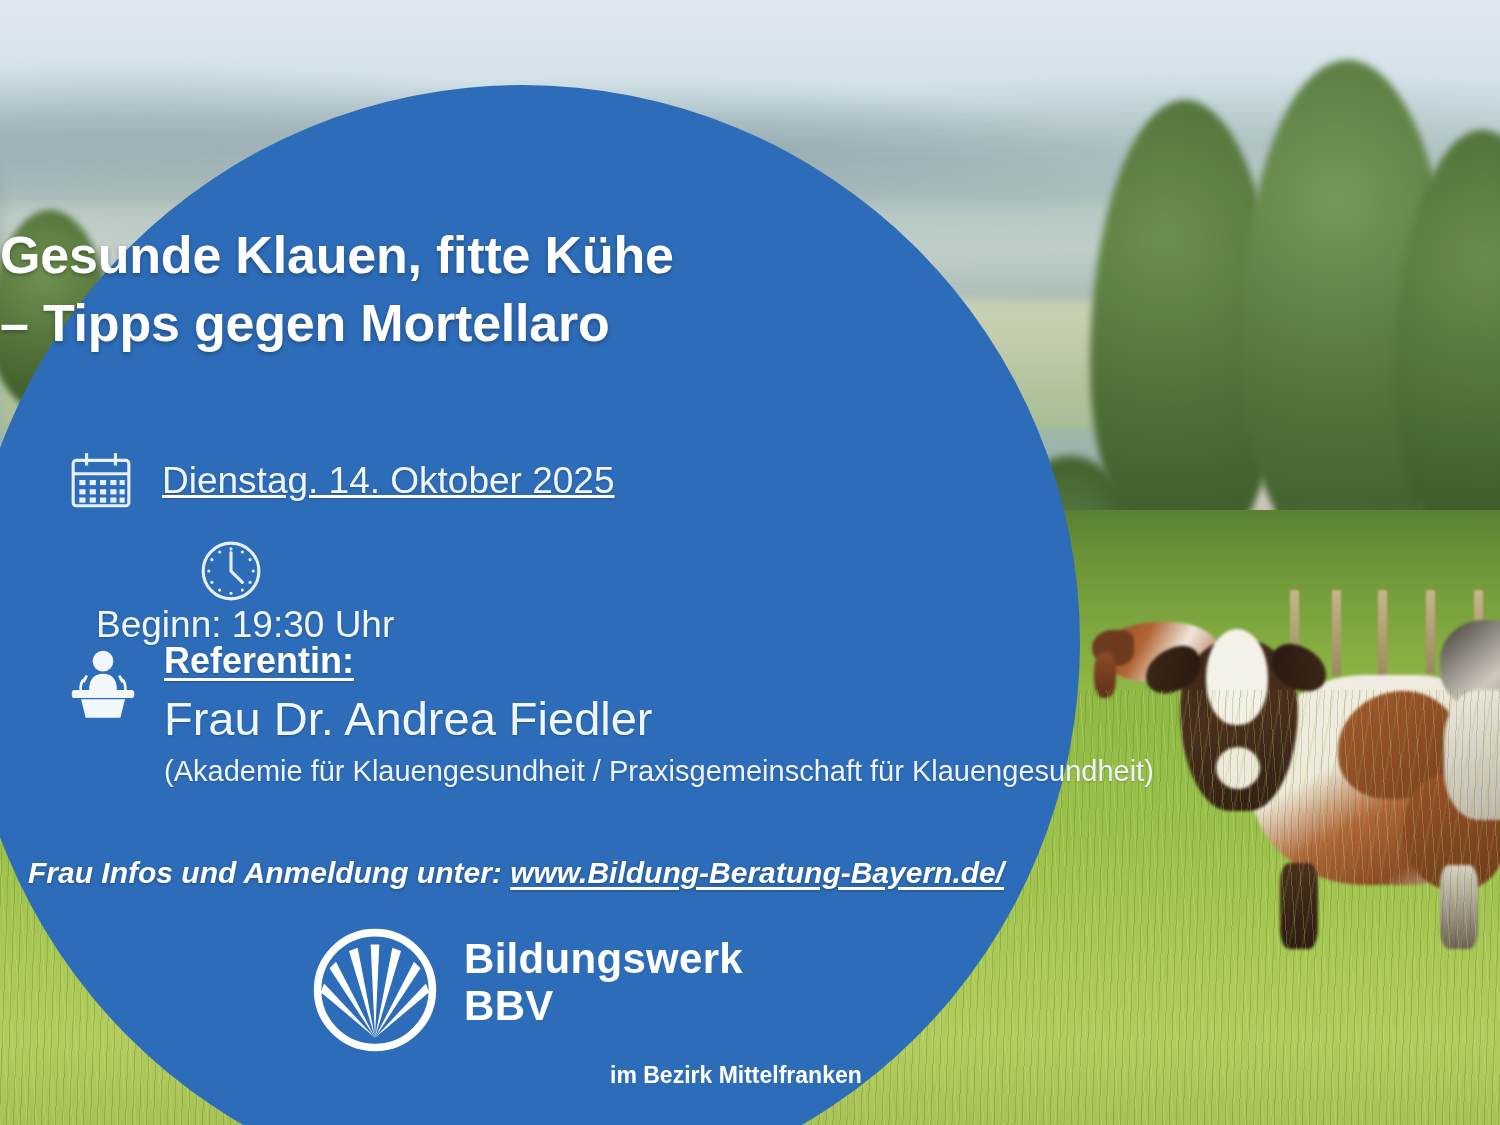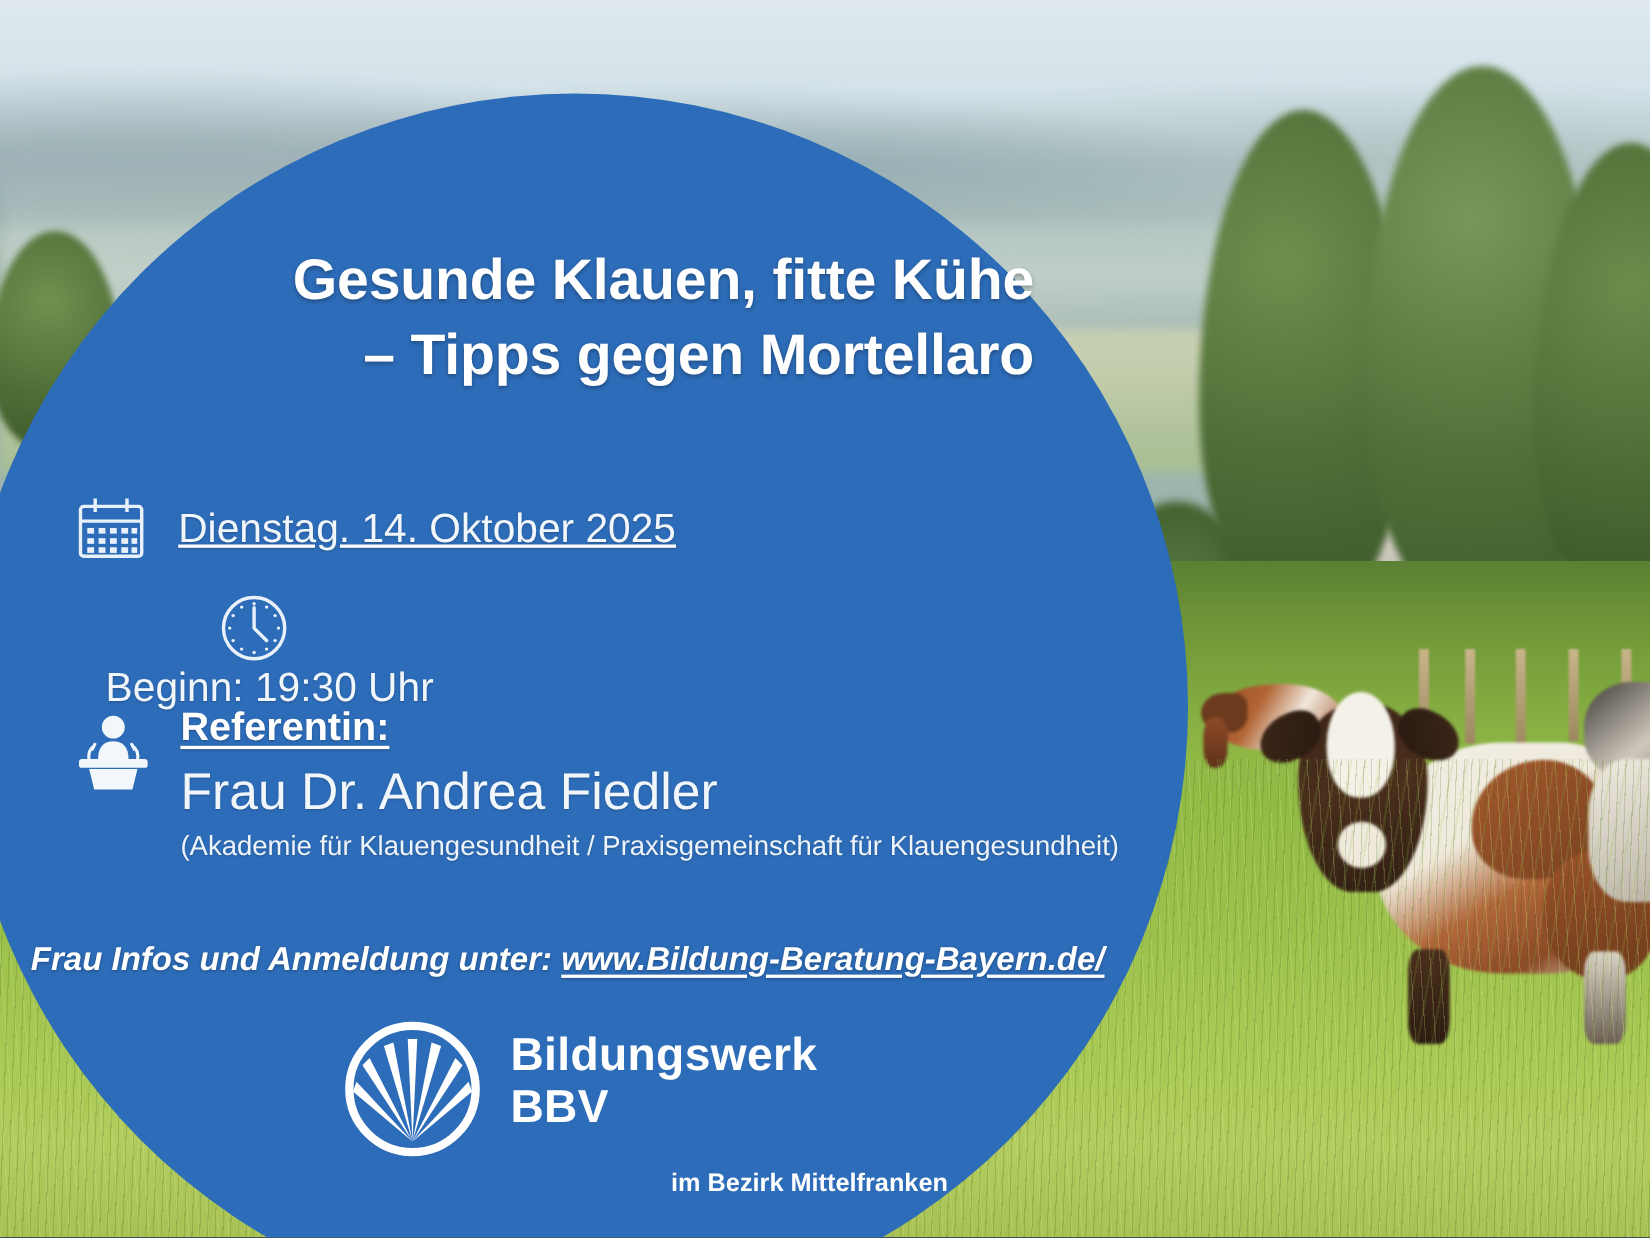--- a/index.html
+++ b/index.html
@@ -187,21 +187,21 @@
     font-weight: bold;
     font-style: italic;
     color: #cfe0f2;
     letter-spacing: .2px;
     text-shadow: 0 1px 2px rgba(0,0,0,.28);
   }
   .title {
     position: absolute;
     left: 0; top: 222px;
     width: 940px;
-    text-align: right;
+    text-align: left;
     font-size: 52px;
     font-weight: bold;
     line-height: 1.3;
     color: #ffffff;
     letter-spacing: -.2px;
     text-shadow: 0 2px 4px rgba(0,0,0,.30);
   }
   .title .l2 { display: block; }
 
   .info-row {
@@ -240,21 +240,21 @@
     color: #ffffff;
     text-shadow: 0 1px 2px rgba(0,0,0,.25);
   }
   .speaker-name {
     font-size: 47px;
     color: #f1f6fb;
     margin-top: 9px;
     text-shadow: 0 1px 2px rgba(0,0,0,.22);
   }
   .speaker-org {
-    font-size: 25px;
+    font-size: 29px;
     color: #eef4fa;
     margin-top: 9px;
     white-space: nowrap;
     text-shadow: 0 1px 2px rgba(0,0,0,.2);
   }
 
   .cta {
     position: absolute;
     left: 28px; top: 856px;
     font-size: 30px;

